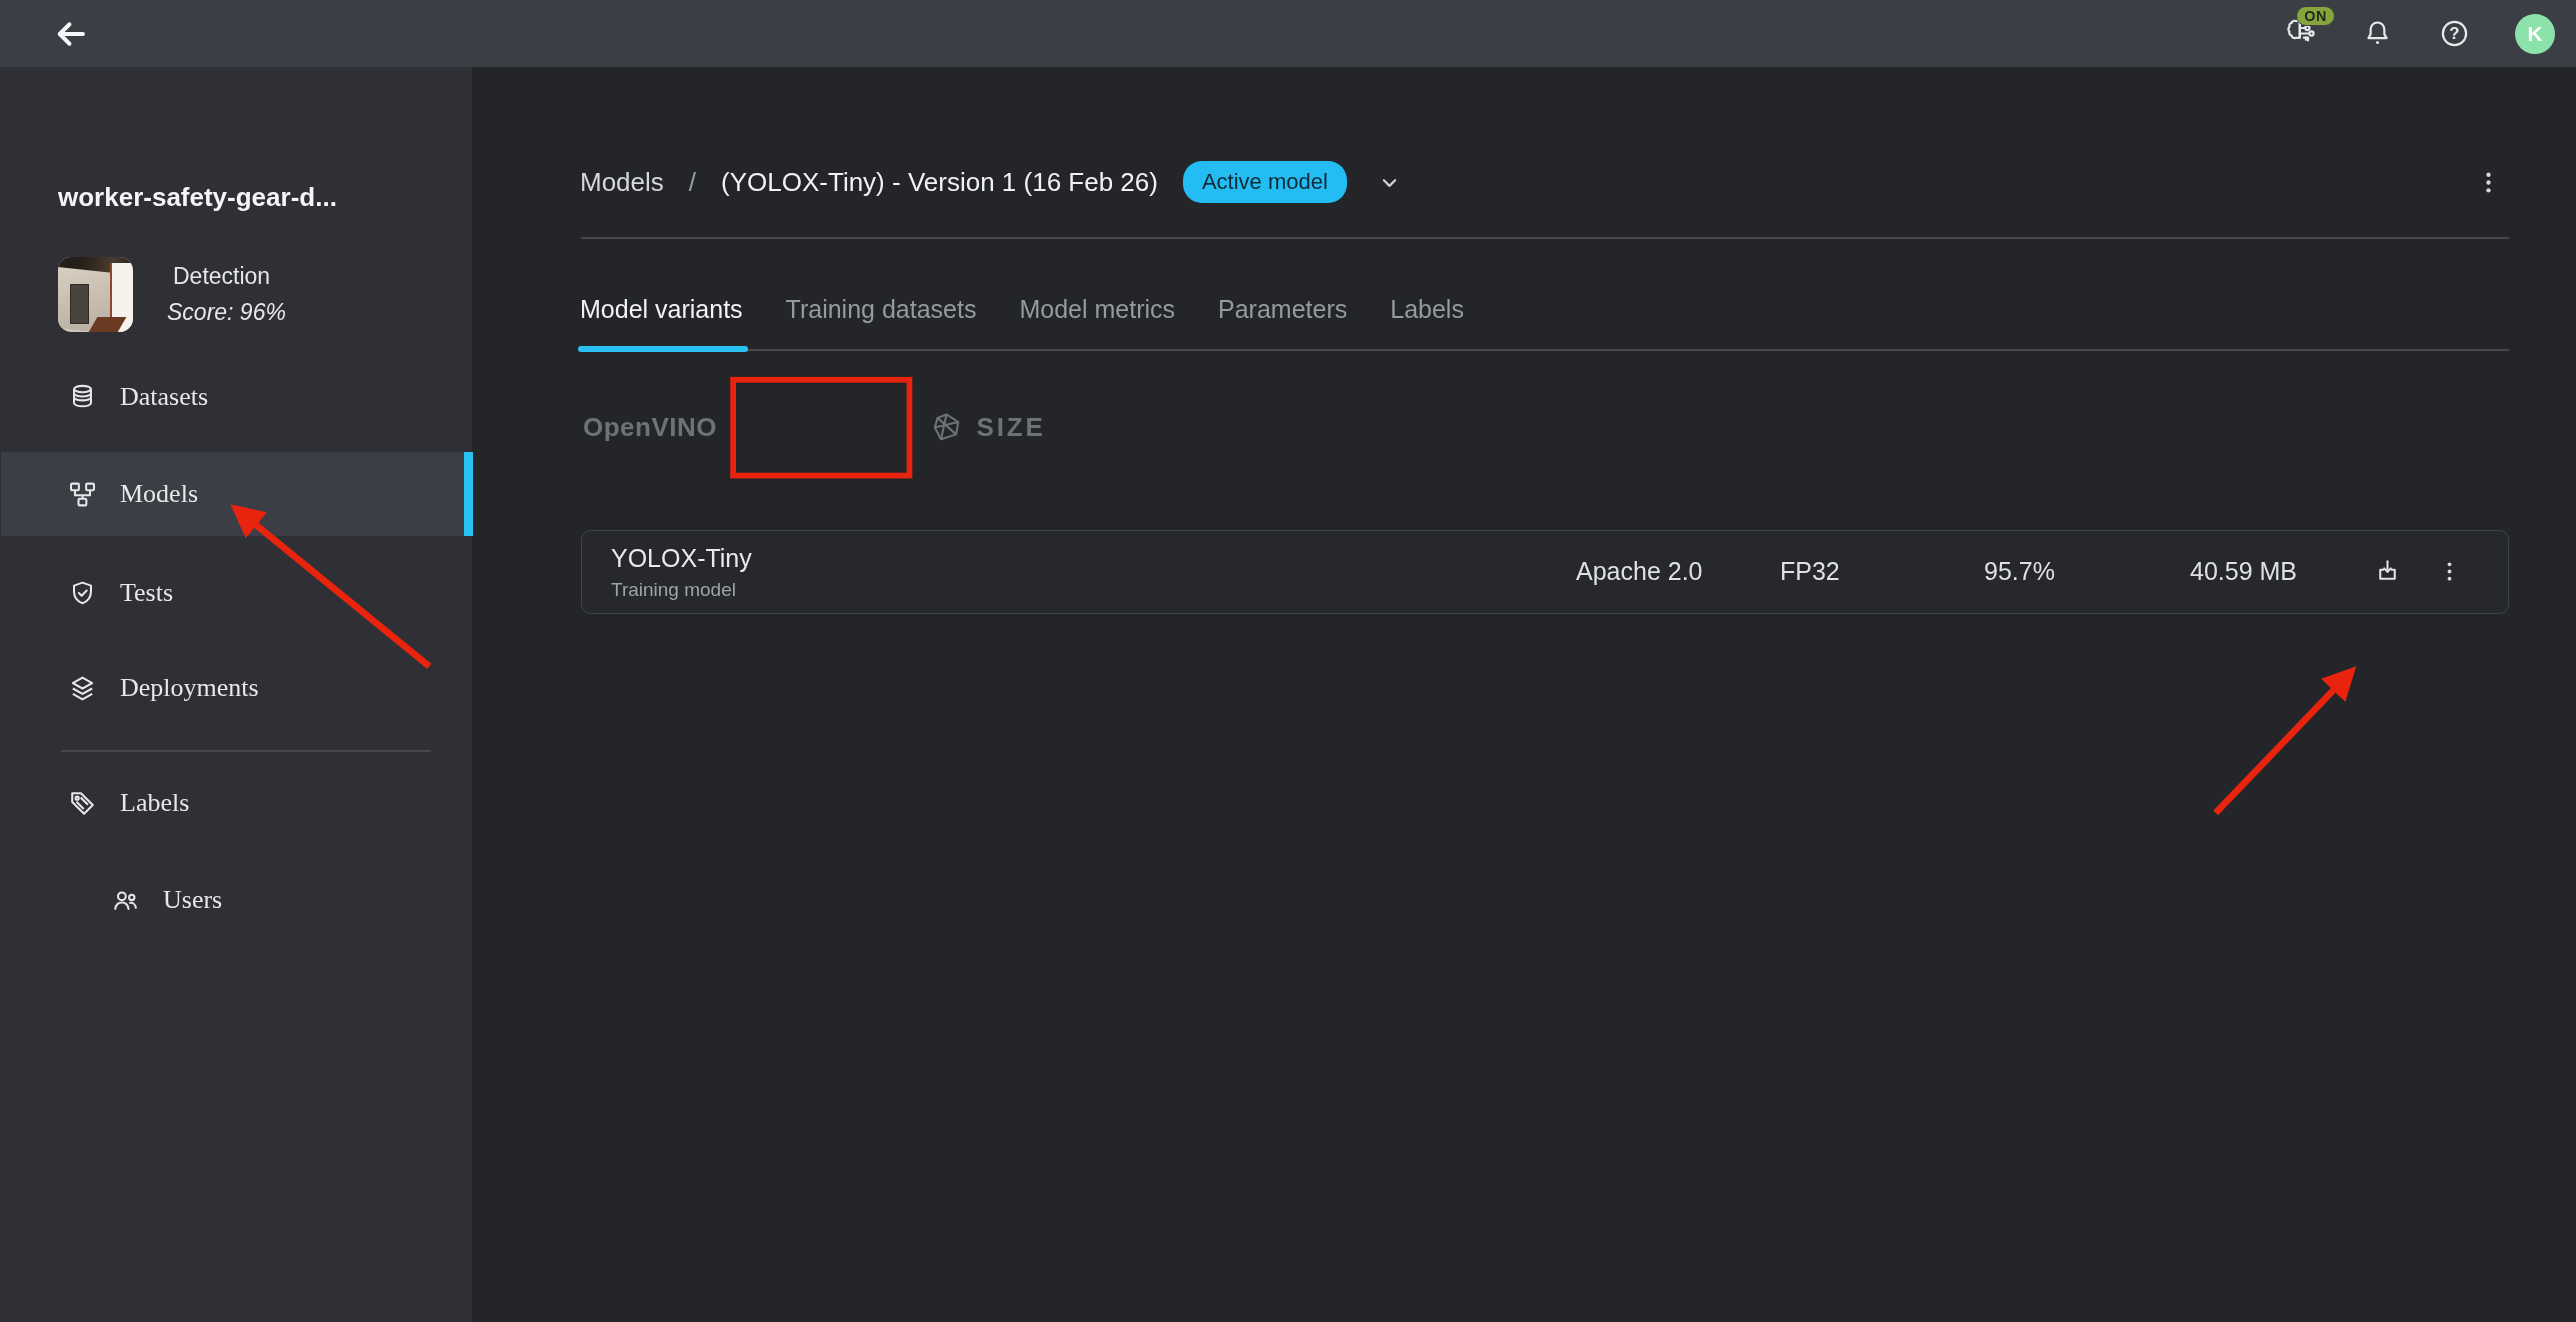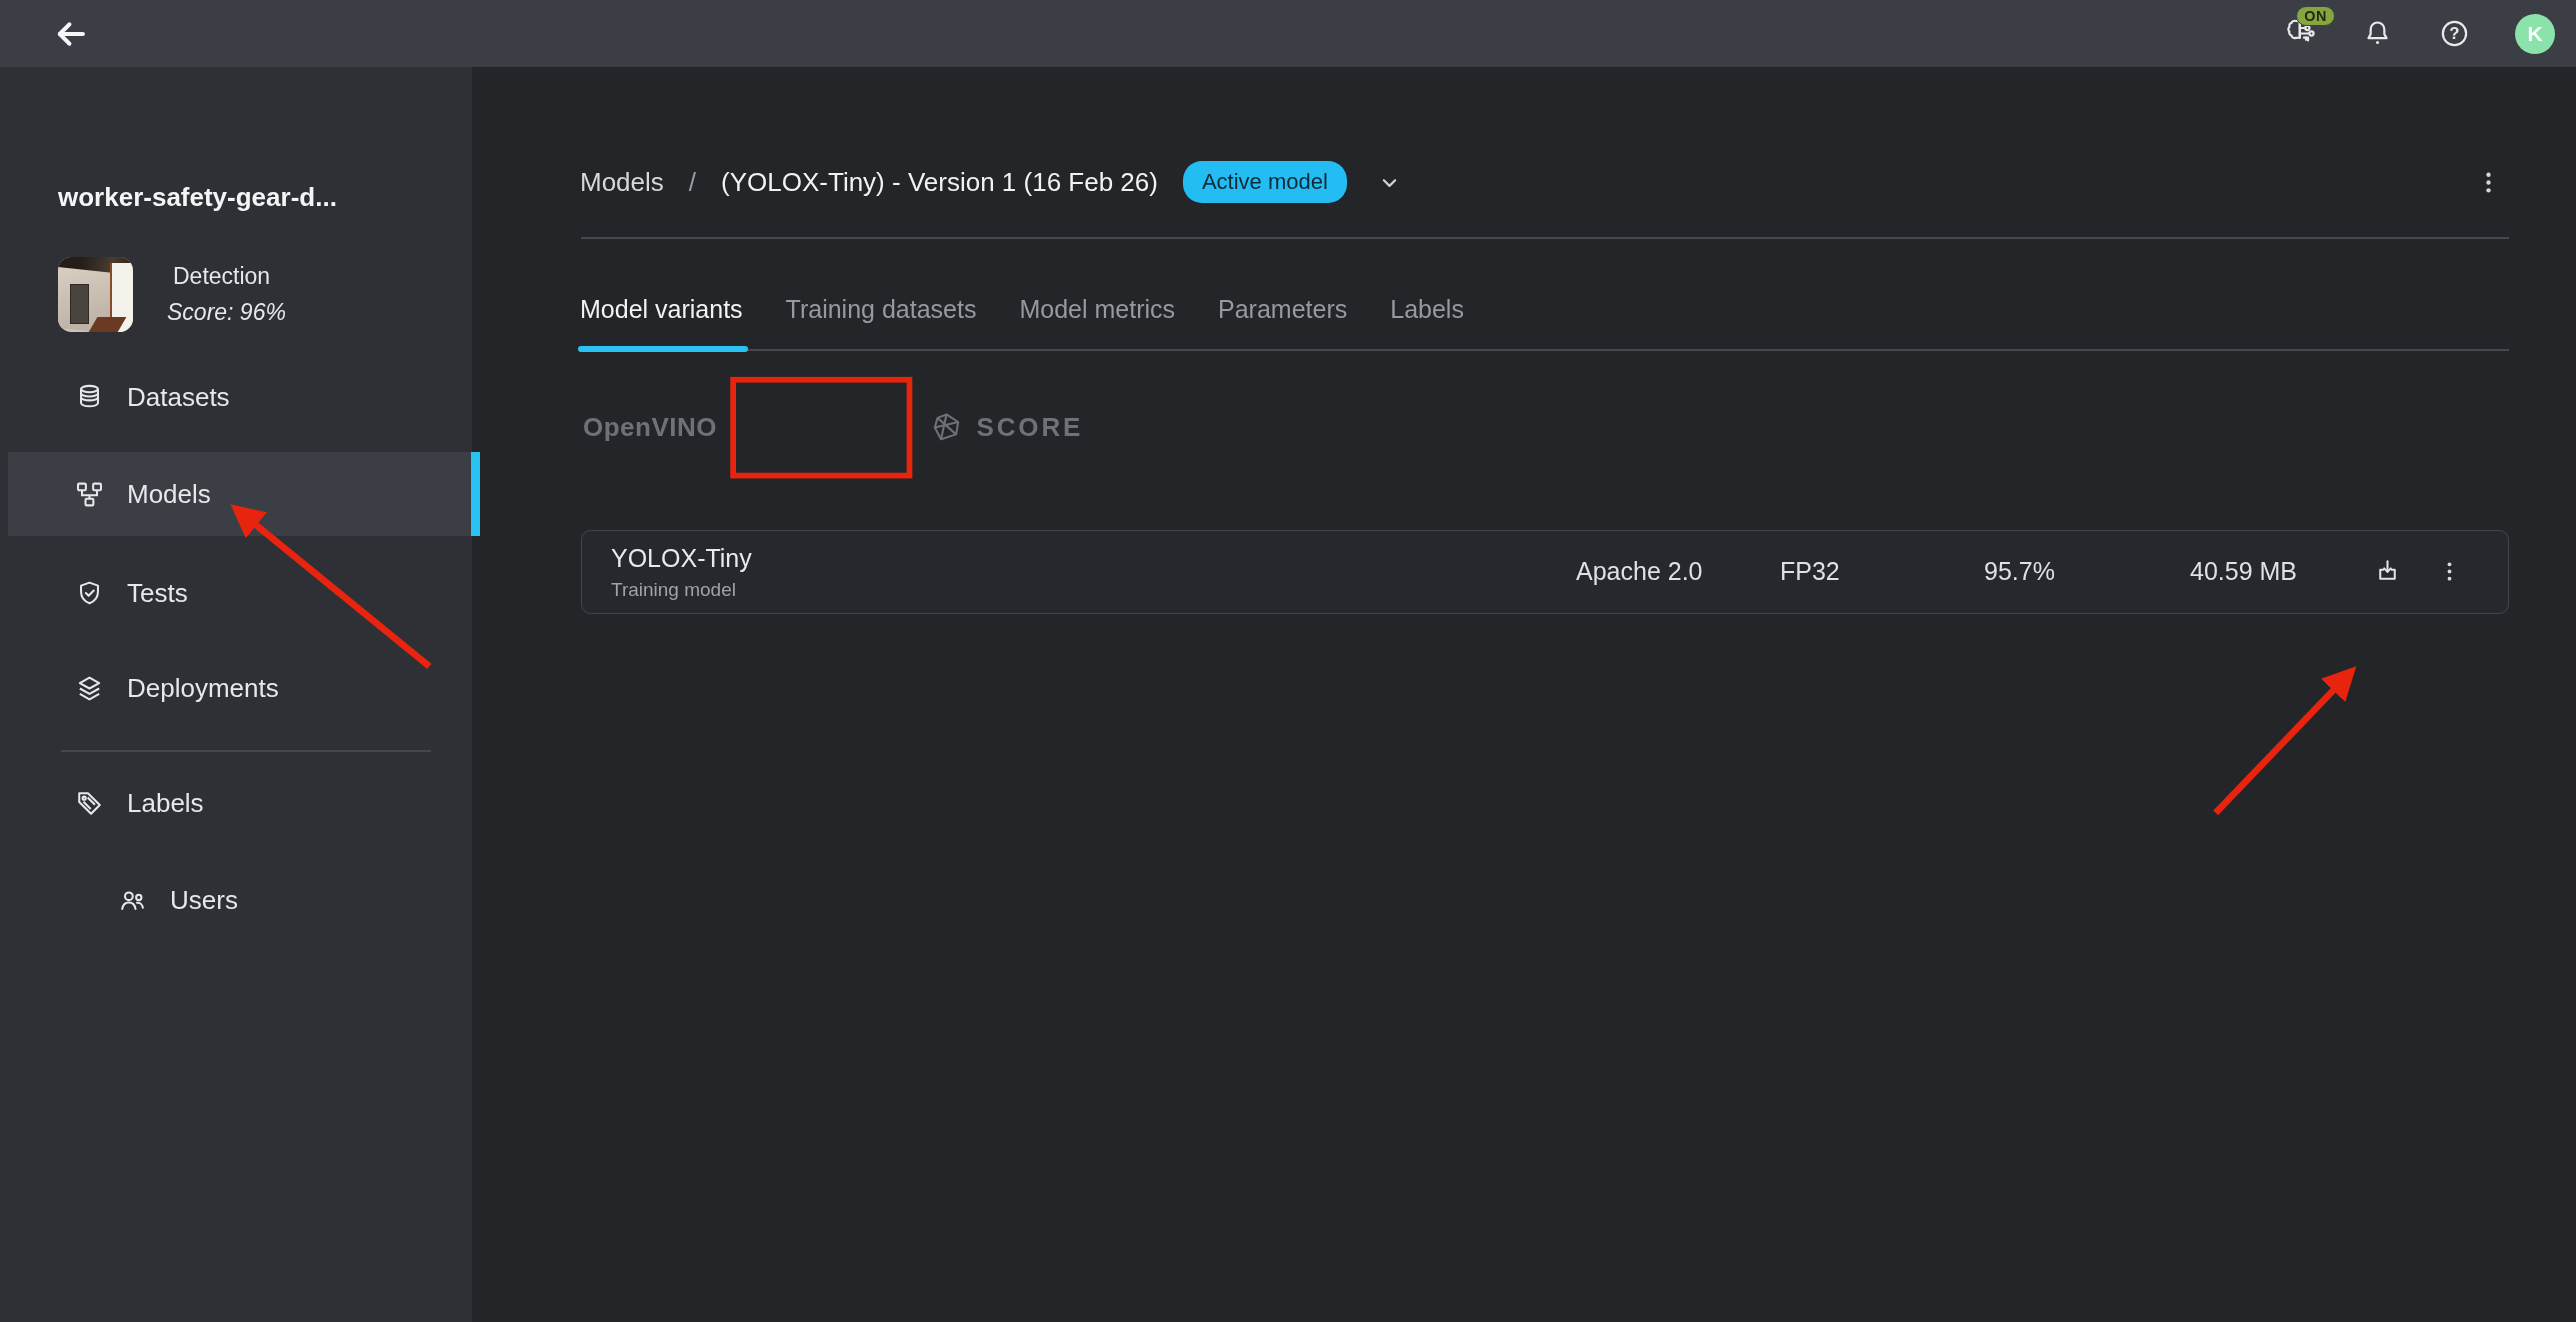--- a/index.html
+++ b/index.html
@@ -22,21 +22,21 @@
   .project-name{position:absolute;left:58px;top:115px;font-size:26px;font-weight:bold;color:#f4f5f6;}
   .project-thumb{position:absolute;left:58px;top:190px;width:75px;height:75px;border-radius:13.4px;
     overflow:hidden;background:#cfc4b8;}
   .pt-ceiling{position:absolute;left:0;top:0;width:100%;height:21px;background:linear-gradient(100deg,#241d18 30%,#4a3c30 70%,#2a211a 100%);}
   .pt-wall{position:absolute;left:0;top:13.4px;width:56px;height:61px;background:linear-gradient(160deg,#d8cec2,#b8aca0);transform:skewY(6deg);}
   .pt-door{position:absolute;left:11.5px;top:27px;width:17px;height:38px;background:#4a443f;border:1.9px solid #2e2a26;}
   .pt-rightwall{position:absolute;right:0;top:5.8px;width:21px;height:69px;background:#f5f2ec;border-left:2.9px solid #8a4a2a;}
   .pt-floor{position:absolute;left:35px;bottom:0;width:29px;height:15.3px;background:#6b3a22;transform:skewX(-30deg);}
   .task-label{position:absolute;left:173px;top:196px;font-size:23px;color:#e6e7e9;}
   .task-score{position:absolute;left:167px;top:232px;font-size:23px;color:#e6e7e9;font-style:italic;}
-  .nav-item{position:absolute;left:8px;width:472px;height:84px;display:flex;align-items:center;cursor:pointer;}
+  .nav-item{position:absolute;left:1px;width:472px;height:84px;display:flex;align-items:center;cursor:pointer;font-family:Liberation Serif, serif;}
   .nav-item .nicon{margin-left:67px;width:29px;height:29px;flex:0 0 29px;display:flex;align-items:center;justify-content:center;}
   .nav-item .nlabel{margin-left:23px;font-size:26px;color:#e7e8ea;}
   .nav-item.active{background:#3b3e45;}
   .nav-item.active::after{content:"";position:absolute;right:0;top:0;width:8.6px;height:100%;background:#29c2f3;}
   .nav-divider{position:absolute;left:61px;top:683px;width:370px;height:1.9px;background:#45474c;}
 
   
   .main{position:absolute;left:472px;top:67px;width:2105px;height:1255px;}
   .breadcrumb{position:absolute;left:108px;top:92px;display:flex;align-items:center;gap:25px;height:46px;}
   .bc-root{font-size:26px;color:#d6d8da;cursor:pointer;}
@@ -237,21 +237,21 @@
 
     <div class="fw-row">
       <div class="fw-item fw-openvino">
         <span>OpenVINO</span>
       </div>
       <div class="fw-item fw-onnx">
         <svg width="33" height="33" viewBox="0 0 24 24" fill="none" stroke="#6e7177" stroke-width="1.5" stroke-linejoin="round">
             <polygon points="12,2.5 20.5,8 19,17 8,20.5 3.5,12 5.5,5"></polygon>
             <path d="M5.5 5 19 17M3.5 12l17-4M8 20.5 12 2.5"></path>
           </svg>
-        <span>SCORE</span>
+        <span>SIZE</span>
       </div>
     </div>
 
     <div class="table">
       <div class="trow">
         <span class="tr-name">YOLOX-Tiny</span>
         <span class="tr-sub">Training model</span>
         <span class="tr-cell col-license">Apache 2.0</span>
         <span class="tr-cell col-precision">FP32</span>
         <span class="tr-cell col-score">95.7%</span>

